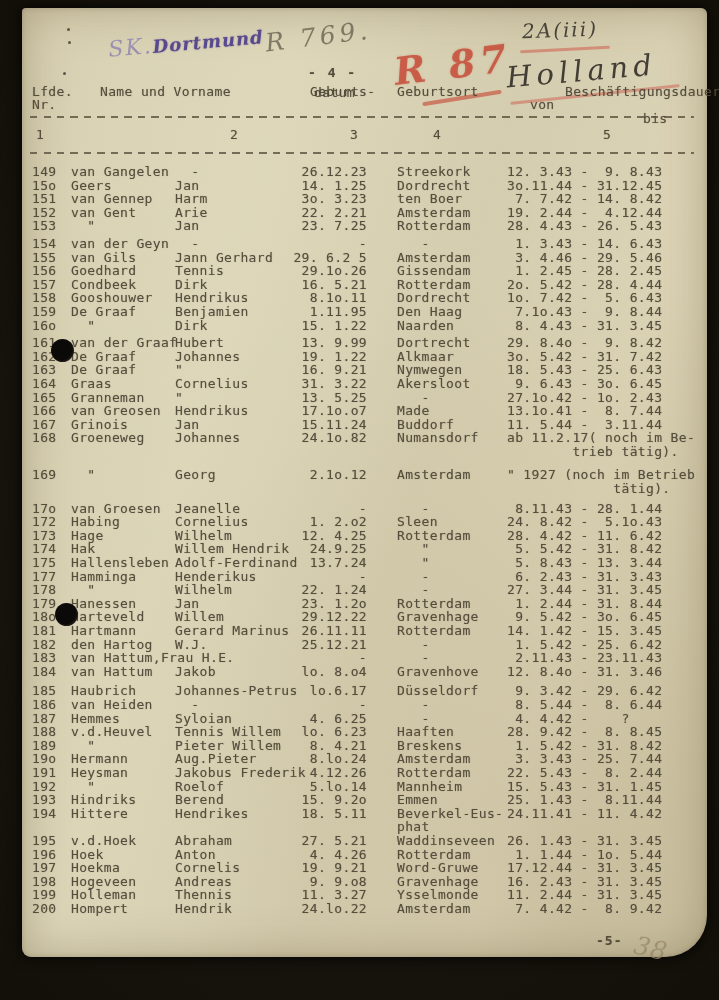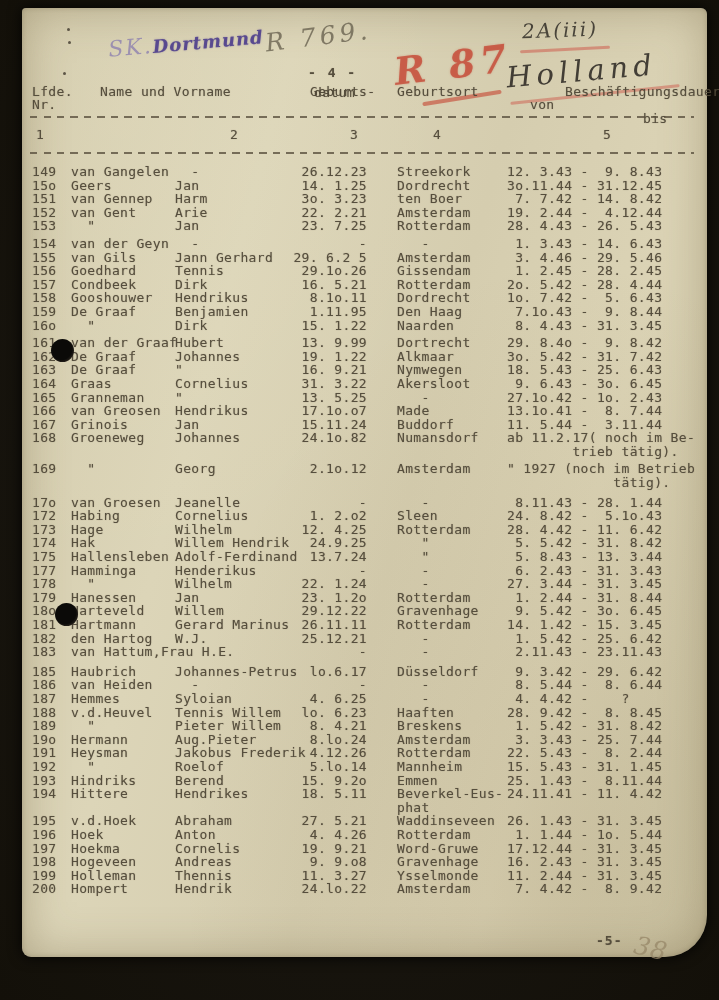--- a/index.html
+++ b/index.html
@@ -252,21 +252,21 @@
           <span class="cell c-nr">168</span>
           <span class="cell c-name">Groeneweg</span>
           <span class="cell c-vn">Johannes</span>
           <span class="cell c-geb">24.1o.82</span>
           <span class="cell c-ort">Numansdorf</span>
           <span class="cell c-dauer">ab 11.2.17( noch im Be-</span>
         </div>
         <div class="row">
           <span class="cell c-dauer">        trieb tätig).</span>
         </div>
-        <div class="row" style="margin-top: 4px;">
+        <div class="row" style="margin-top: 10px;">
           <span class="cell c-nr">169</span>
           <span class="cell c-name">  "</span>
           <span class="cell c-vn">Georg</span>
           <span class="cell c-geb">2.1o.12</span>
           <span class="cell c-ort">Amsterdam</span>
           <span class="cell c-dauer">" 1927 (noch im Betrieb</span>
         </div>
         <div class="row">
           <span class="cell c-dauer">             tätig).</span>
         </div>
@@ -357,20 +357,28 @@
           <span class="cell c-geb">25.12.21</span>
           <span class="cell c-ort">   -</span>
           <span class="cell c-dauer"> 1. 5.42 - 25. 6.42</span>
         </div>
         <div class="row">
           <span class="cell c-nr">183</span>
           <span class="cell c-name">van Hattum,Frau H.E.</span>
           <span class="cell c-geb">-</span>
           <span class="cell c-ort">   -</span>
           <span class="cell c-dauer"> 2.11.43 - 23.11.43</span>
+        </div>
+        <div class="row">
+          <span class="cell c-nr">184</span>
+          <span class="cell c-name">van Hattum</span>
+          <span class="cell c-vn">Jakob</span>
+          <span class="cell c-geb">lo. 8.o4</span>
+          <span class="cell c-ort">Gravenhove</span>
+          <span class="cell c-dauer">12. 8.4o - 31. 3.46</span>
         </div>
         <div class="row" style="margin-top: 6px;">
           <span class="cell c-nr">185</span>
           <span class="cell c-name">Haubrich</span>
           <span class="cell c-vn">Johannes-Petrus</span>
           <span class="cell c-geb">lo.6.17</span>
           <span class="cell c-ort">Düsseldorf</span>
           <span class="cell c-dauer"> 9. 3.42 - 29. 6.42</span>
         </div>
         <div class="row">

